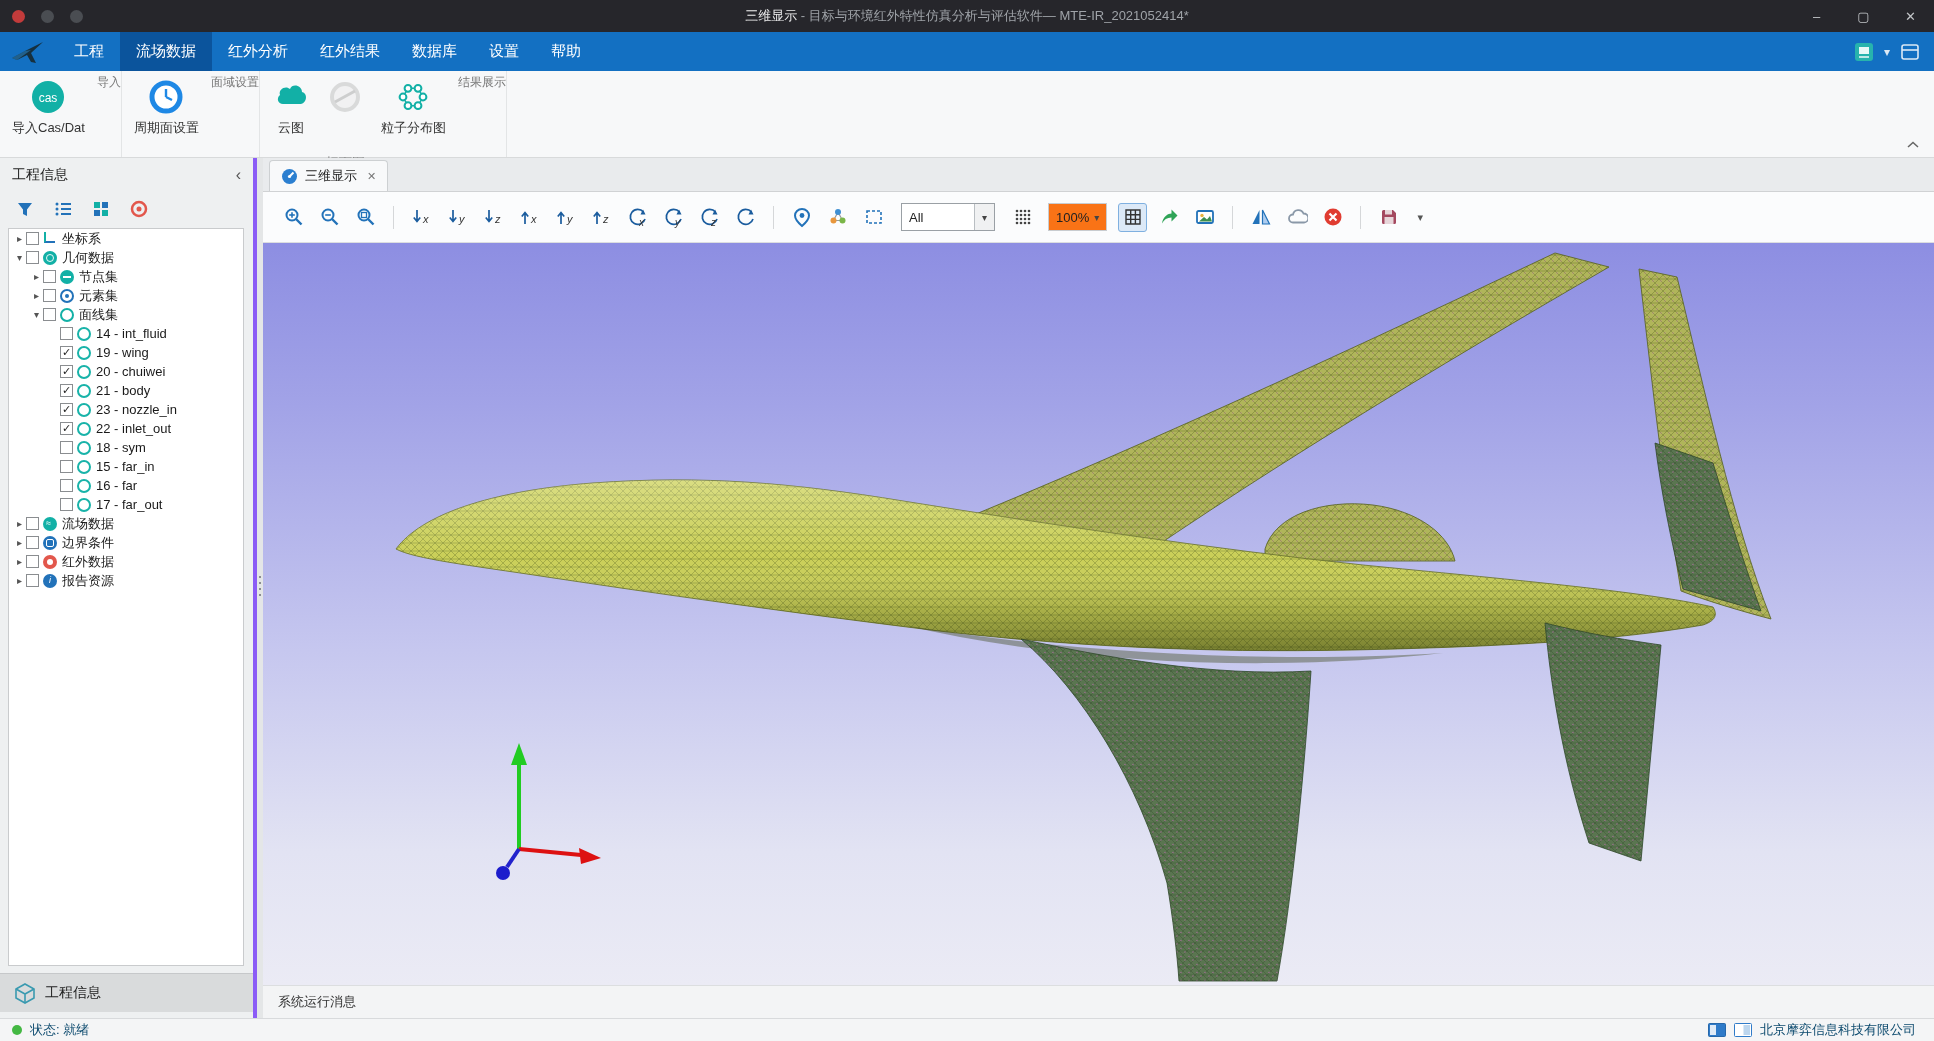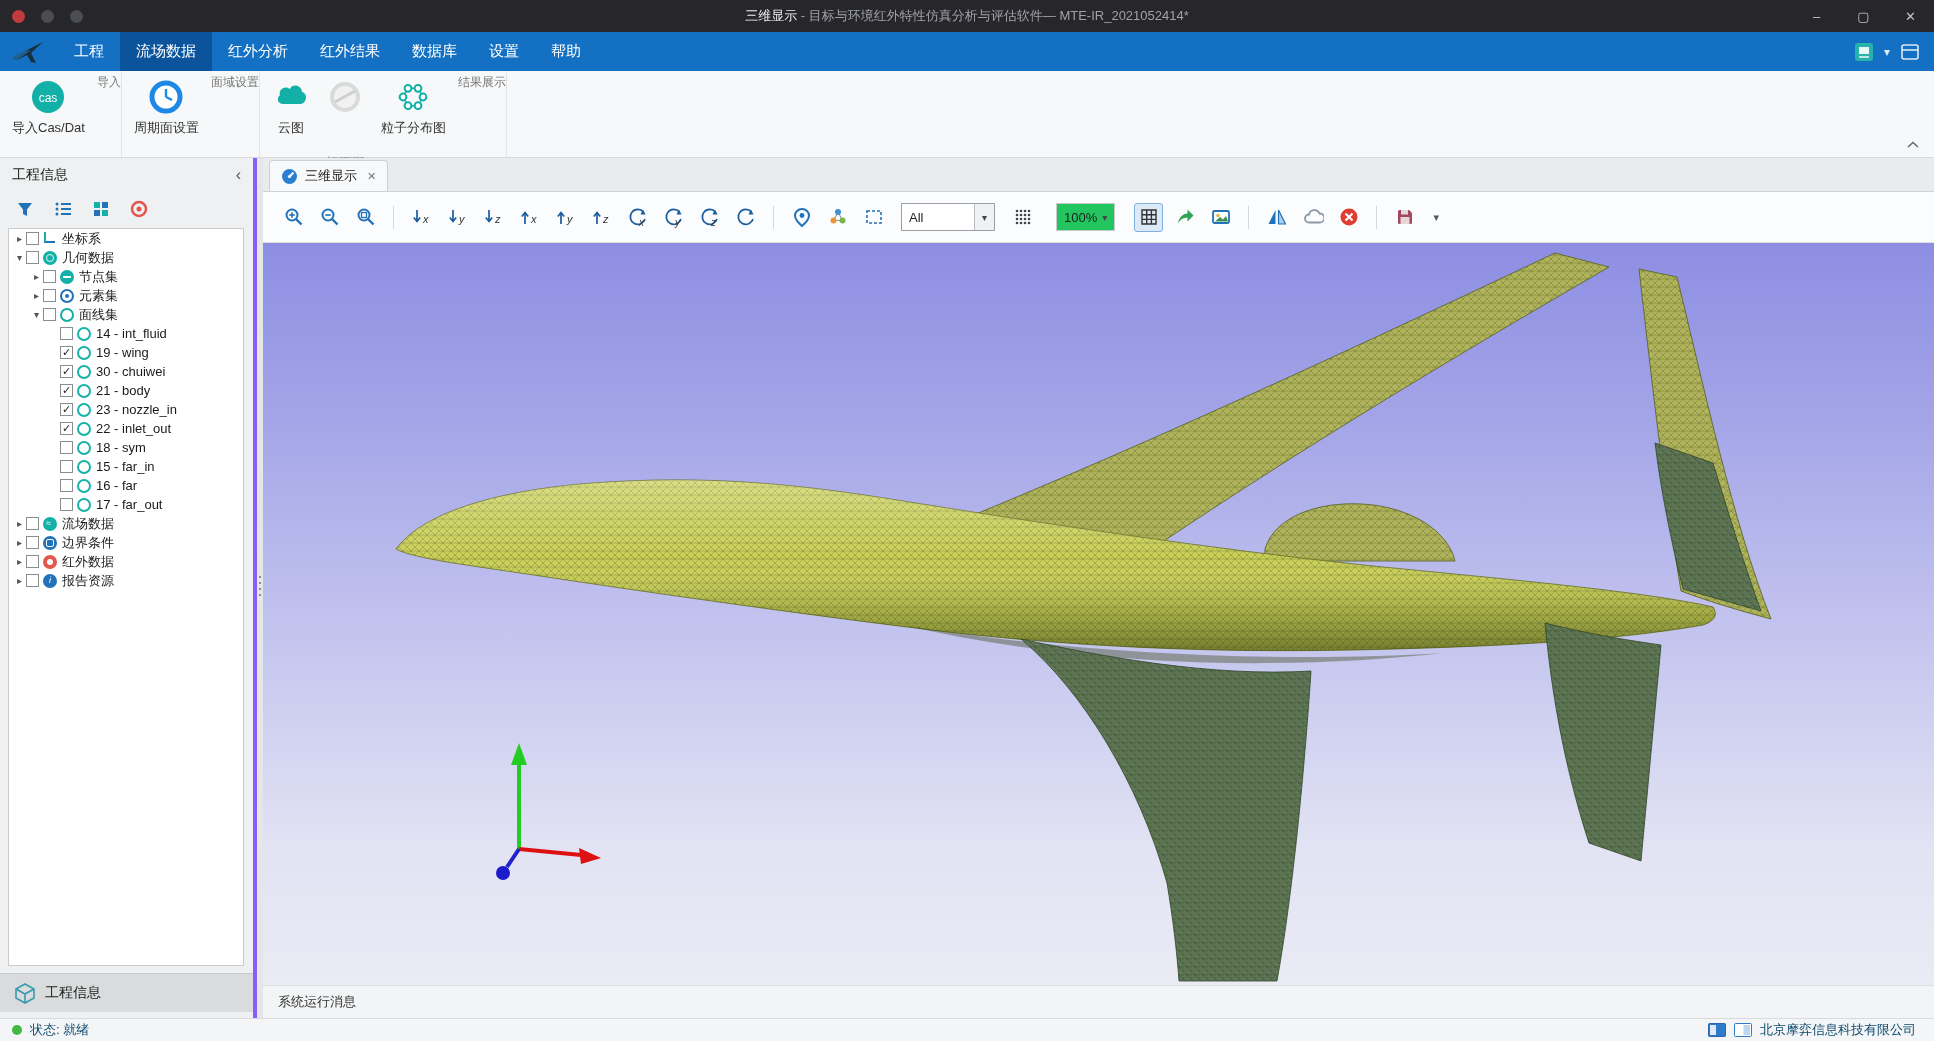--- a/index.html
+++ b/index.html
@@ -92,21 +92,21 @@
        display:flex;align-items:center;gap:7px;padding:0 11px;font-size:13px;color:#222;}
   .tab .close{color:#777;font-size:11px;margin-left:3px;}
   .vp-toolbar{height:51px;background:#fbfcfd;border-bottom:1px solid #dcdee0;display:flex;align-items:center;
               padding:0 16px;gap:7px;box-sizing:border-box;}
   .vt-icon{width:27px;height:27px;display:flex;align-items:center;justify-content:center;border:1px solid transparent;border-radius:3px;}
   .vt-icon.pressed{background:#dce9f7;border-color:#7fb0e0;}
   .vt-sep{width:1px;height:23px;background:#d5d7d9;margin:0 6px;flex:none;}
   .vt-select{height:26px;width:92px;background:#fff;border:1px solid #9aa0a5;display:flex;align-items:center;font-size:13px;margin:0 6px;}
   .vt-select-text{flex:1;padding-left:7px;}
   .vt-select-btn{width:19px;height:100%;border-left:1px solid #b9bec2;background:#f0f1f2;display:flex;align-items:center;justify-content:center;font-size:10px;color:#444;}
-  .vt-zoom{height:26px;padding:0 7px;border:1px solid #c8ccd0;background:#22c55e;display:flex;align-items:center;gap:5px;font-size:13px;margin:0 12px;}
+  .vt-zoom{height:26px;padding:0 7px;border:1px solid #c8ccd0;background:#f97316;display:flex;align-items:center;gap:5px;font-size:13px;margin:0 4px;}
   .vt-zoom .zcaret{font-size:10px;color:#444;}
   .vt-caret{font-size:11px;color:#555;padding:0 2px;}
 
   #viewport{flex:1;position:relative;min-height:0;
     background:linear-gradient(180deg,#8d8ee2 0%,#a2a3e7 22%,#c6c7ef 55%,#e2e3f3 82%,#ebebf5 100%);}
   #viewport svg{width:100%;height:100%;}
 
   .msg-bar{height:33px;background:#f3f4f5;border-top:1px solid #dcdee0;display:flex;align-items:center;
            padding:12px 15px;font-size:13px;color:#333;box-sizing:border-box;}
 
@@ -321,21 +321,21 @@
         <div class="tree-row" style="padding-left: 38px;">
           <span class="tw"></span>
           <span class="cb">✓</span>
           <span class="ti ti-surface"></span>
           <span class="tree-label">19 - wing</span>
         </div>
         <div class="tree-row" style="padding-left: 38px;">
           <span class="tw"></span>
           <span class="cb">✓</span>
           <span class="ti ti-surface"></span>
-          <span class="tree-label">30 - chuiwei</span>
+          <span class="tree-label">20 - chuiwei</span>
         </div>
         <div class="tree-row" style="padding-left: 38px;">
           <span class="tw"></span>
           <span class="cb">✓</span>
           <span class="ti ti-surface"></span>
           <span class="tree-label">21 - body</span>
         </div>
         <div class="tree-row" style="padding-left: 38px;">
           <span class="tw"></span>
           <span class="cb">✓</span>

